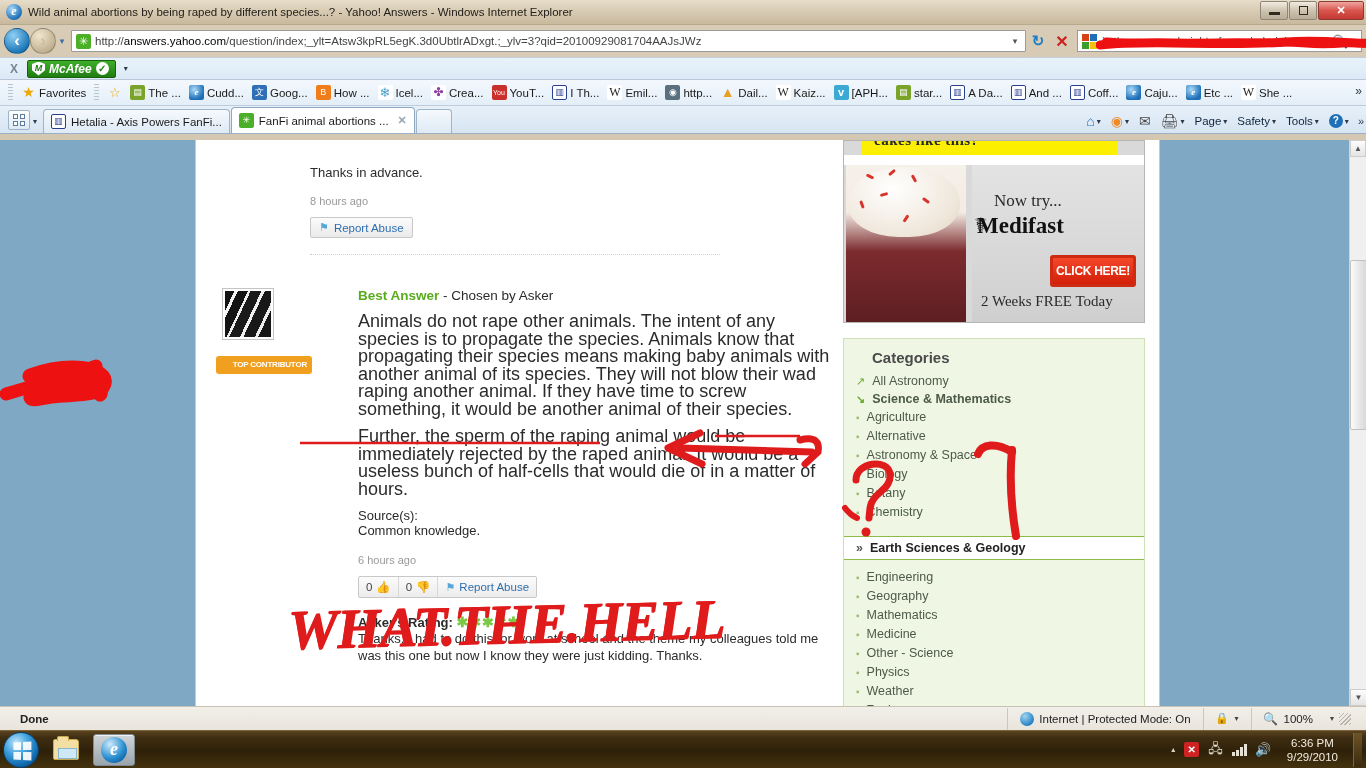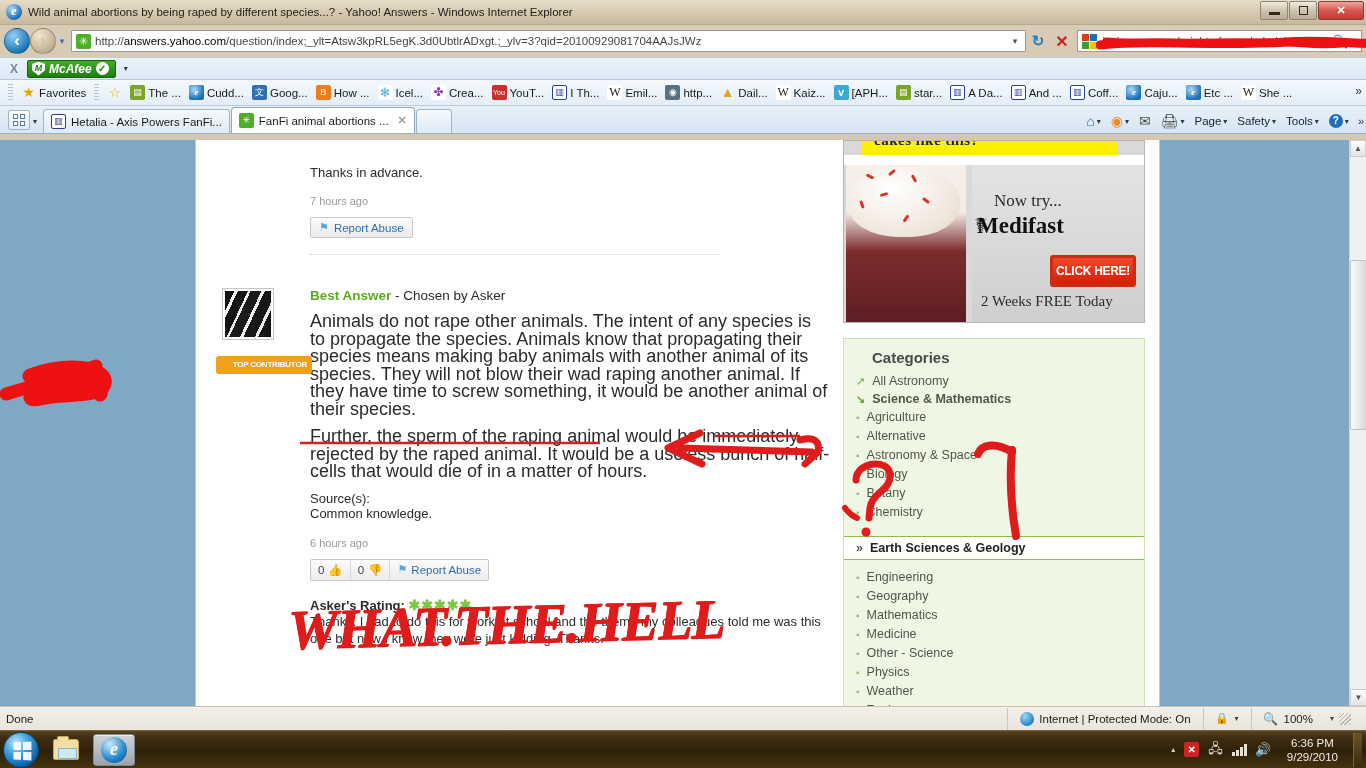--- a/index.html
+++ b/index.html
@@ -249,21 +249,21 @@
   .avatar-col { width:110px; flex:0 0 110px; padding-left:22px; }
   .avatar {
     width:52px;height:52px;border:1px solid #c4c4c4;padding:2px;background:#fff;
     position:relative; overflow:hidden;
   }
   .piano { position:absolute; inset:2px;
     background:
       linear-gradient(115deg, #141414 0 14%, #f4f4f4 14% 19%, #141414 19% 34%, #eee 34% 38%,
       #1a1a1a 38% 54%, #f0f0f0 54% 59%, #181818 59% 76%, #ececec 76% 81%, #151515 81% 100%);
   }
-  .ans-body { flex:1 1 auto; padding-left:0; }
+  .ans-body { flex:1 1 auto; padding-left:0;margin-left:48px; }
   .best-line { font-size:13.5px; margin-bottom:2px; }
   .best-line .ba { color:#5aab1e; font-weight:bold; }
   .best-line .chosen { color:#2b2b2b; }
   .ans-p { font-size:18px; color:#2b2b2b; line-height:17.5px; margin-top:10px; }
   .ans-p.underlined { }
   .src-label { font-size:13px; color:#2b2b2b; margin-top:10px; }
   .vote-bar {
     display:inline-flex; align-items:stretch; margin-top:10px;
     border:1px solid #c8c8c8; background:linear-gradient(to bottom,#fbfbfb,#ececec);
     border-radius:2px; font-size:11.5px;
@@ -339,21 +339,21 @@
     text-shadow: 1px 0 0 #e01b1b, 0 1px 0 #e01b1b;
   }
 
   
   #statusbar {
     position:absolute; left:0; top:706px; width:1366px; height:24px;
     background:linear-gradient(to bottom,#f2efe9,#e9e5dd);
     border-top:1px solid #c8c2b5;
     display:flex; align-items:center; font-size:11.5px; color:#222;
   }
-  #statusbar .sb-left { padding-left:6px; }
+  #statusbar .sb-left { padding-left:20px;font-weight:bold; }
   .sb-zone { display:flex; align-items:center; gap:5px; padding:0 12px;
              border-left:1px solid #cdc7ba; height:22px; }
   .globe { width:14px;height:14px;border-radius:50%;
            background:radial-gradient(circle at 35% 30%, #9fd4f0,#1f7ec4 75%); }
   .lockicon { width:14px;height:14px;border-radius:2px;color:#5a5a5a;font-size:11px;text-align:center;}
   .zoomicon { color:#2a6fb0; font-size:12px; }
   .sb-caret { font-size:8px; color:#444; }
   .sb-grip { width:12px;height:12px;margin-right:3px;
     background: repeating-linear-gradient(135deg,#b9b3a6 0 1px,transparent 1px 3px); }
 
@@ -616,21 +616,21 @@
   </div>
 
   <div id="viewport">
     <div id="pagebg"></div>
     <div id="pagewhite"></div>
 
     <div id="content">
       <div style="padding-left:110px; width:520px;">
         <div class="q-tail">one? I hate not knowing this kind of stuff.</div>
         <div class="p">Thanks in advance.</div>
-        <div class="meta">7 hours ago</div>
+        <div class="meta">8 hours ago</div>
         <div class="btn-report">
           <span class="flag-icon">⚑</span>
           <span>Report Abuse</span>
         </div>
         <div class="divider"></div>
       </div>
     </div>
 
     <div id="answerblock">
       <div class="ans-row">

